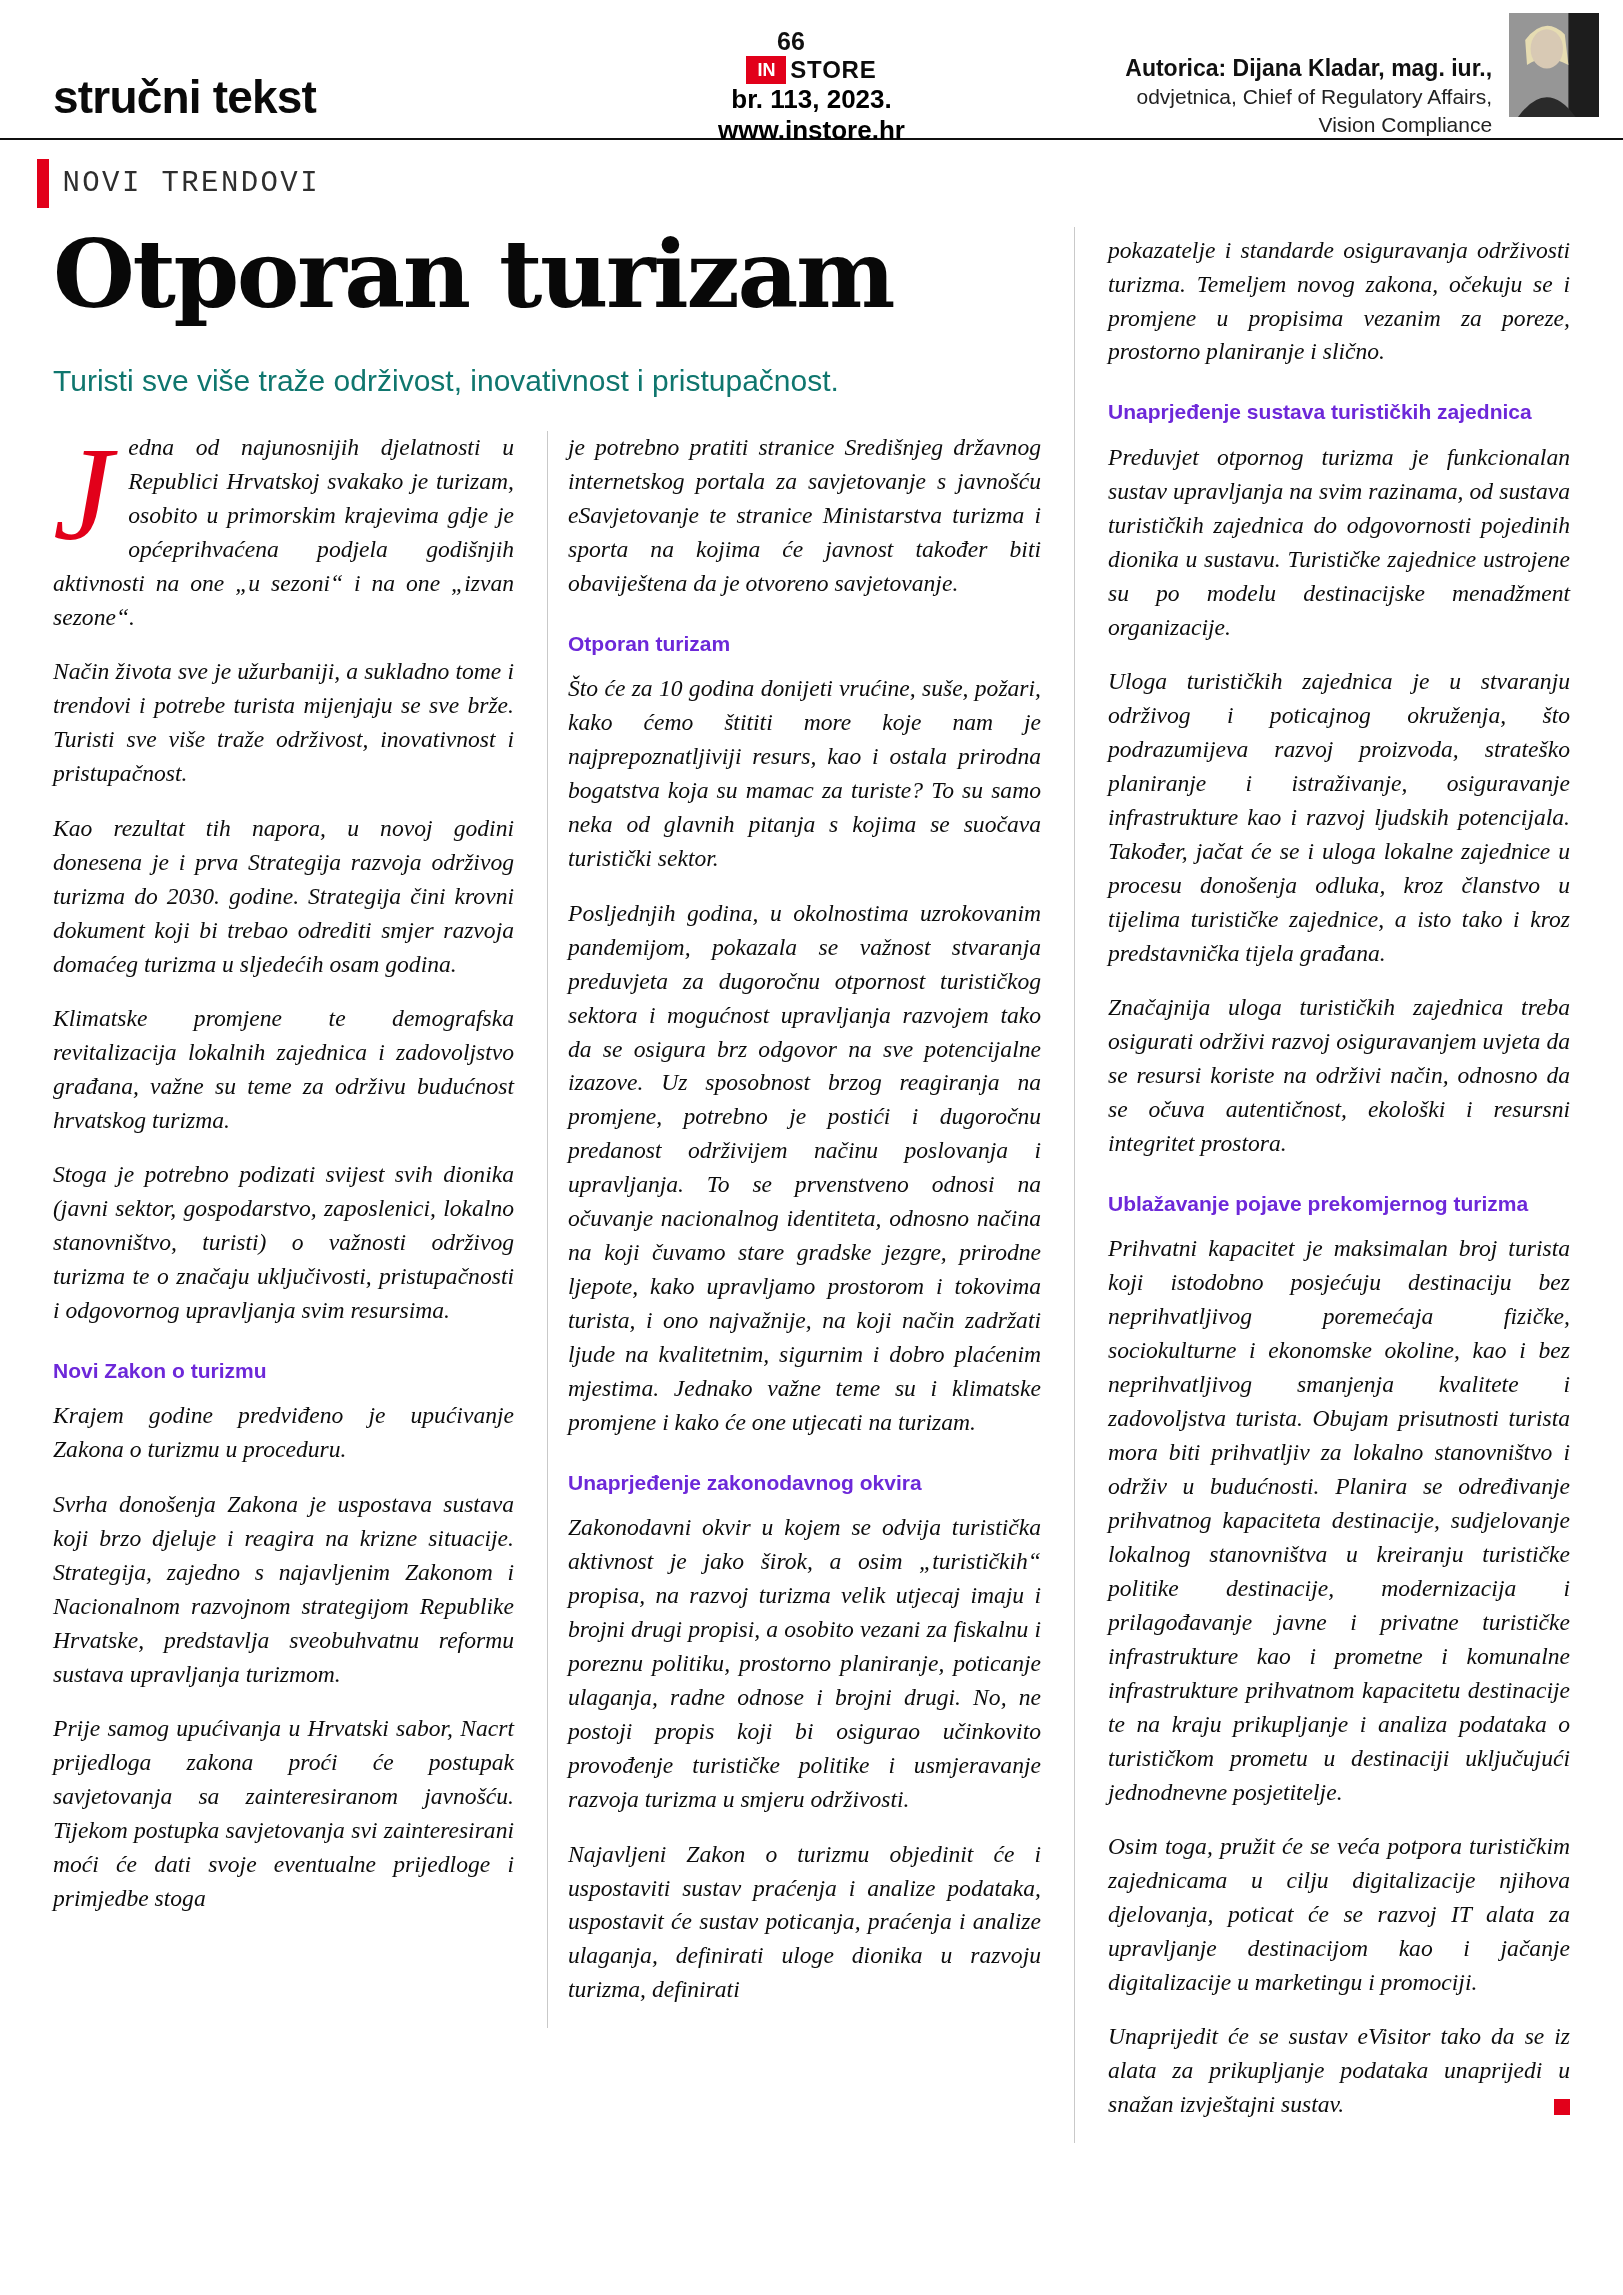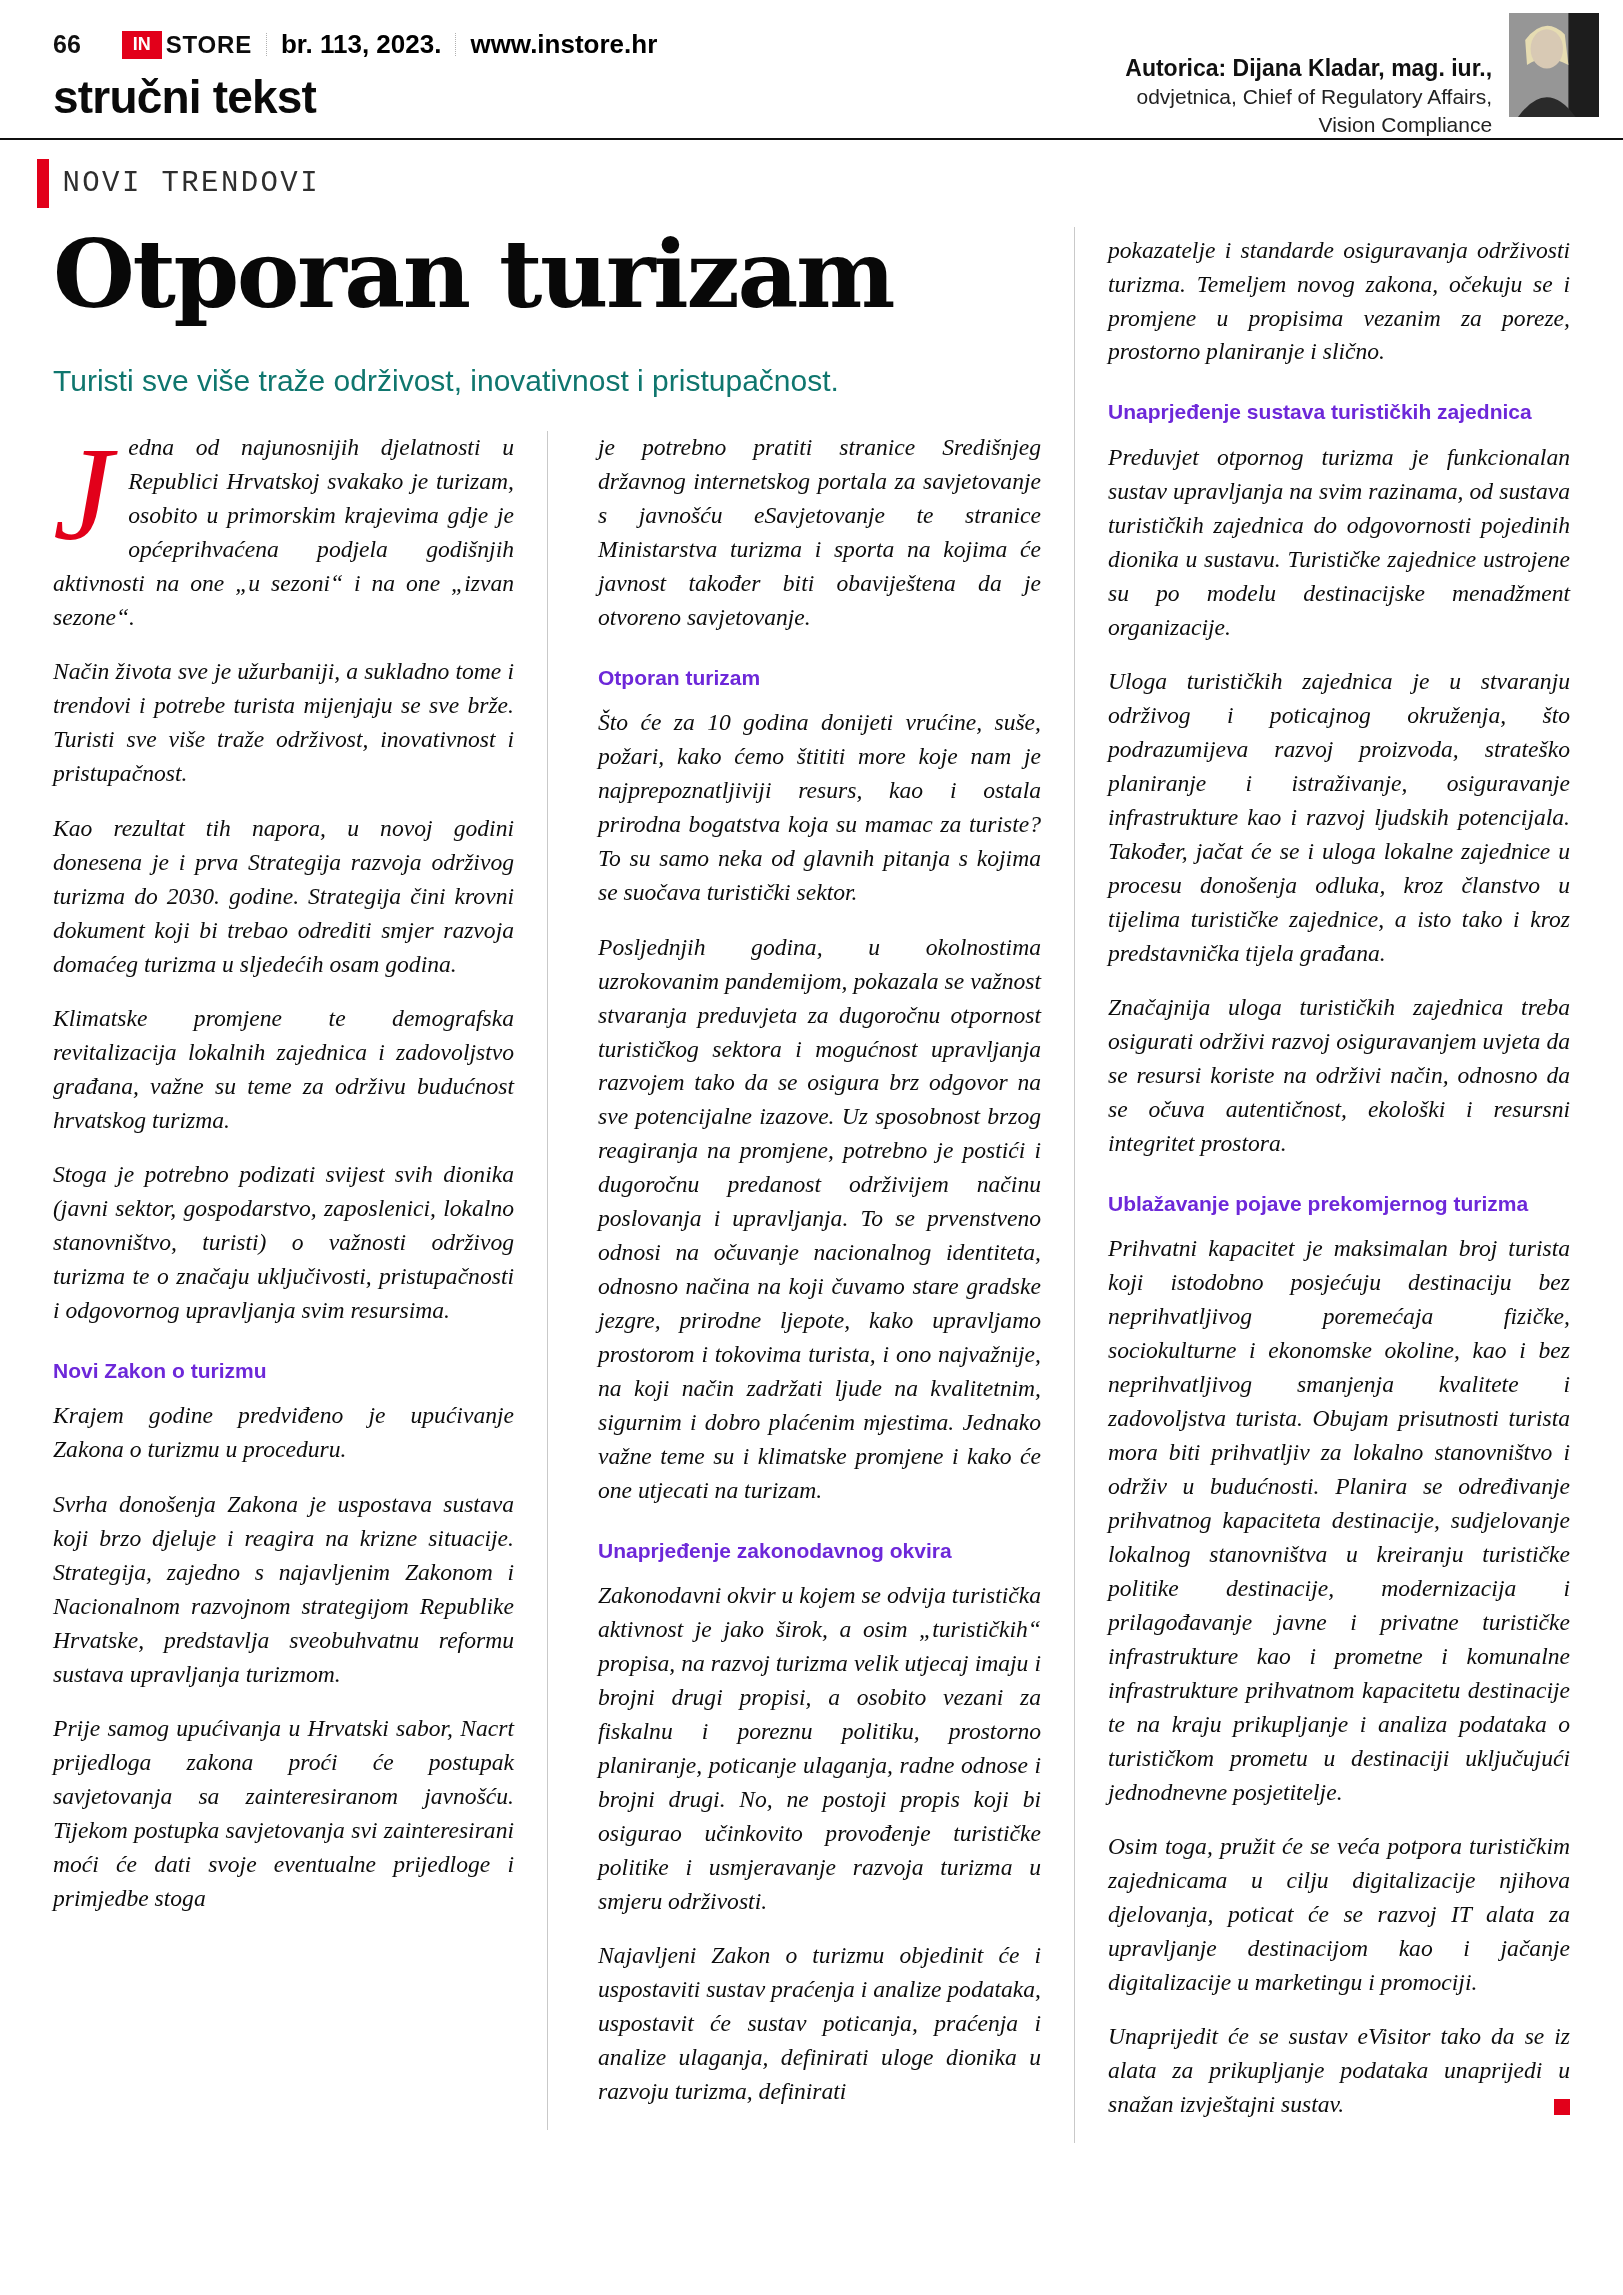--- a/index.html
+++ b/index.html
@@ -5,21 +5,21 @@
   * { box-sizing: border-box; margin: 0; padding: 0; }
   :root { --red: #e2001a; --rule: #c9c9c9; --ink: #0d0d0d; }
   body { background: #ffffff; }
   .page {
     width: 1623px; height: 2295px; background: #fff; position: relative;
     padding: 27px 53px 31px; overflow: hidden; color: var(--ink);
     font-family: "Liberation Serif", serif;
   }
 
   
-  .masthead { display: flex; align-items: center; font-family: "Liberation Sans", sans-serif; height: 35px; }
+  .masthead { display: flex; align-items: center; font-family: "Liberation Sans", sans-serif; height: 35px; flex-direction: column; }
   .page-num { font-size: 25px; font-weight: bold; margin-right: 41px; color: #111; }
   .logo { display: flex; align-items: center; }
   .logo-in { background: var(--red); color: #fff; font-weight: bold; font-size: 18px; width: 40px; height: 28px;
              display: flex; align-items: center; justify-content: center; letter-spacing: 0; }
   .logo-store { font-weight: bold; font-size: 24px; letter-spacing: 0.8px; margin-left: 3.9px; color: #0c0c0c; }
   .sep { width: 0; height: 23.6px; border-left: 1.6px dotted #b0b0b0; margin: 0 14px; }
   .issue, .website { font-size: 26px; color: #000000; font-weight: bold; }
 
   .header-right { position: absolute; top: 12.6px; right: 23.6px; display: flex; align-items: flex-start; }
   .author { text-align: right; font-family: "Liberation Sans", sans-serif; padding-top: 41px; margin-right: 17.3px; }
@@ -38,21 +38,21 @@
   .kicker-text { font-family: Liberation Mono, monospace; font-size: 29px; color: #2e2e2e; letter-spacing: 2.4px; }
 
   
   .article { display: flex; margin-top: 19px; align-items: stretch; }
   .left-zone { width: 988px; flex: 0 0 auto; }
   .headline { font-family: "DejaVu Serif", serif; font-weight: bold; font-size: 94px; line-height: 1.0;
               letter-spacing: -2.4px; white-space: nowrap; color: #080808; }
   .subtitle { font-family: "Liberation Sans", sans-serif; font-size: 30px; margin-top: 43px; color: #0f766e; }
   .two-cols { display: flex; margin-top: 33px; align-items: stretch; }
   .colA { width: 461px; flex: 0 0 auto; }
-  .colB { flex: 1 1 auto; border-left: 0.8px solid var(--rule); margin-left: 33px; padding-left: 50px; }
+  .colB { flex: 1 1 auto; border-left: 0.8px solid var(--rule); margin-left: 33px; padding-left: 20px; }
   .col3 { flex: 1 1 auto; border-left: 0.8px solid var(--rule); margin-left: 33px; padding-left: 33px; padding-top: 6.3px; }
 
   .body-p { font-size: 23.6px; line-height: 1.44; text-align: justify; margin-bottom: 20.4px; color: var(--ink); font-style: italic; }
   .col-heading { font-family: "Liberation Sans", sans-serif; font-size: 21px; font-weight: bold;
                  margin: 30px 0 15.7px; line-height: 1.22; color: #6d28d9; }
   .col-heading:first-child { margin-top: 0; }
   .dropcap { float: left; color: var(--red); font-size: 134px; line-height: 0.74;
              padding: 14px 15.7px 0 0; font-family: "Liberation Serif", serif; }
   .endmark { display: inline-block; width: 15.7px; height: 15.7px; background: var(--red);
              float: right; margin-top: 11px; }

